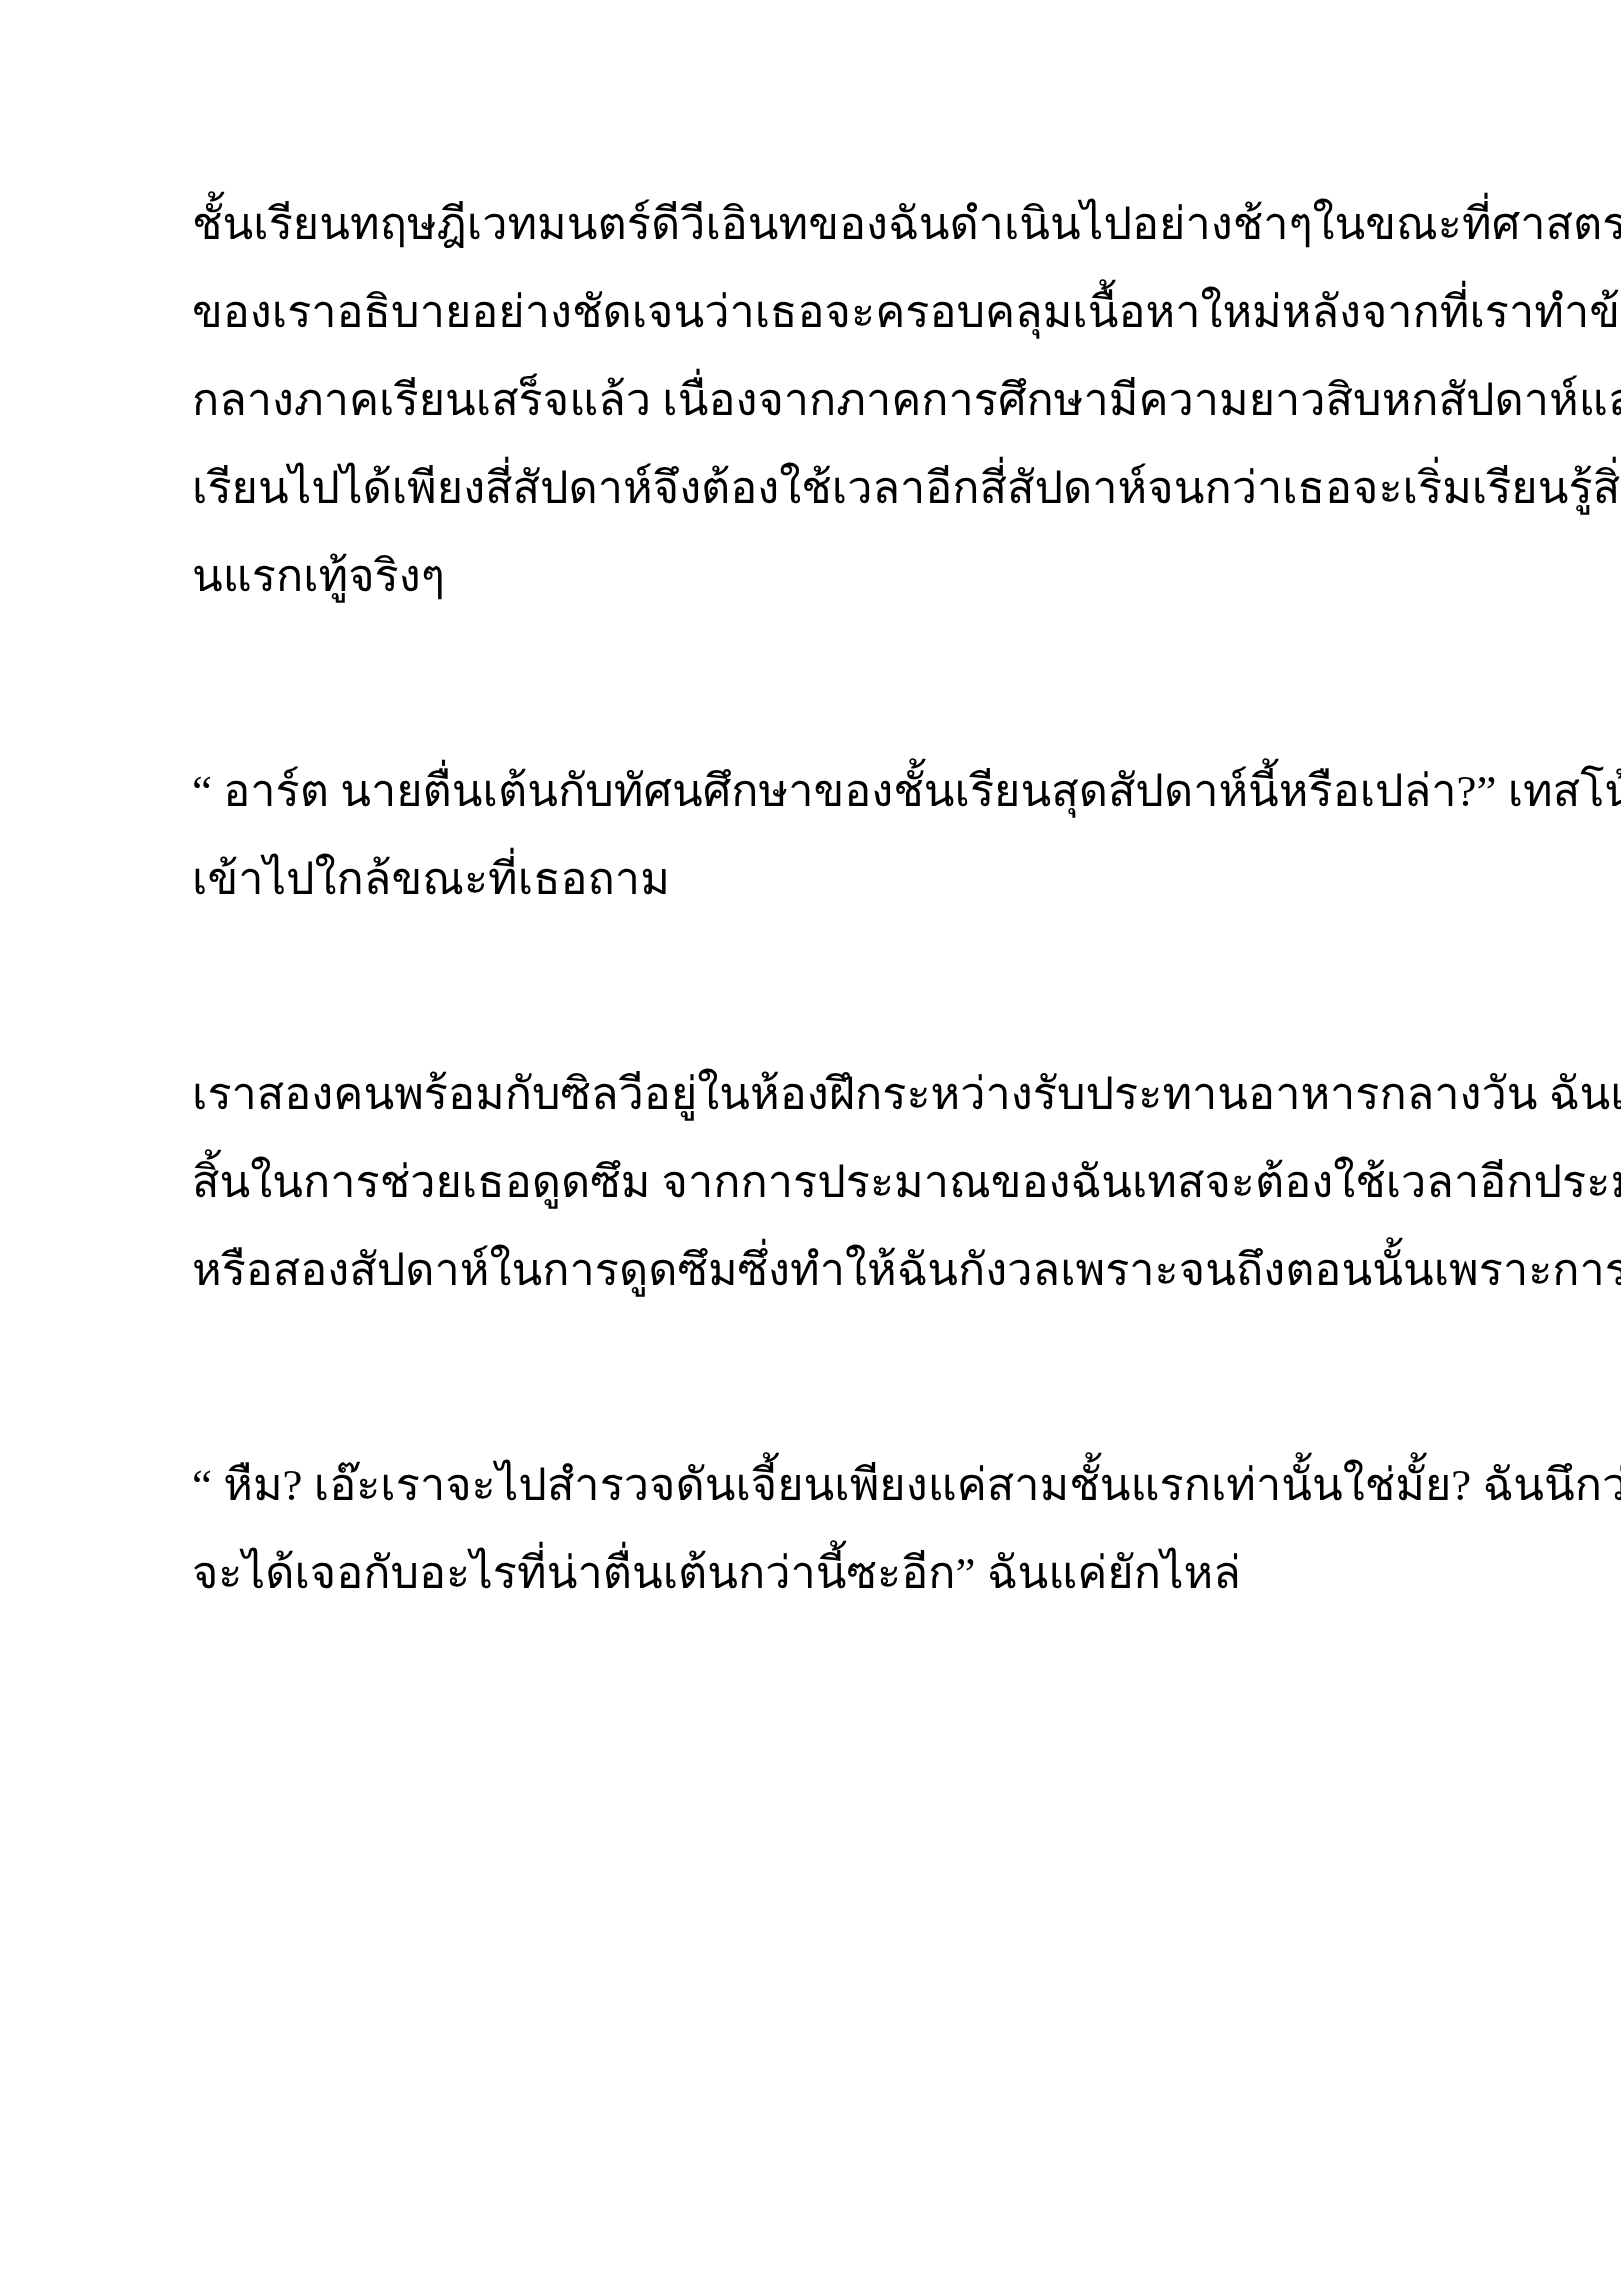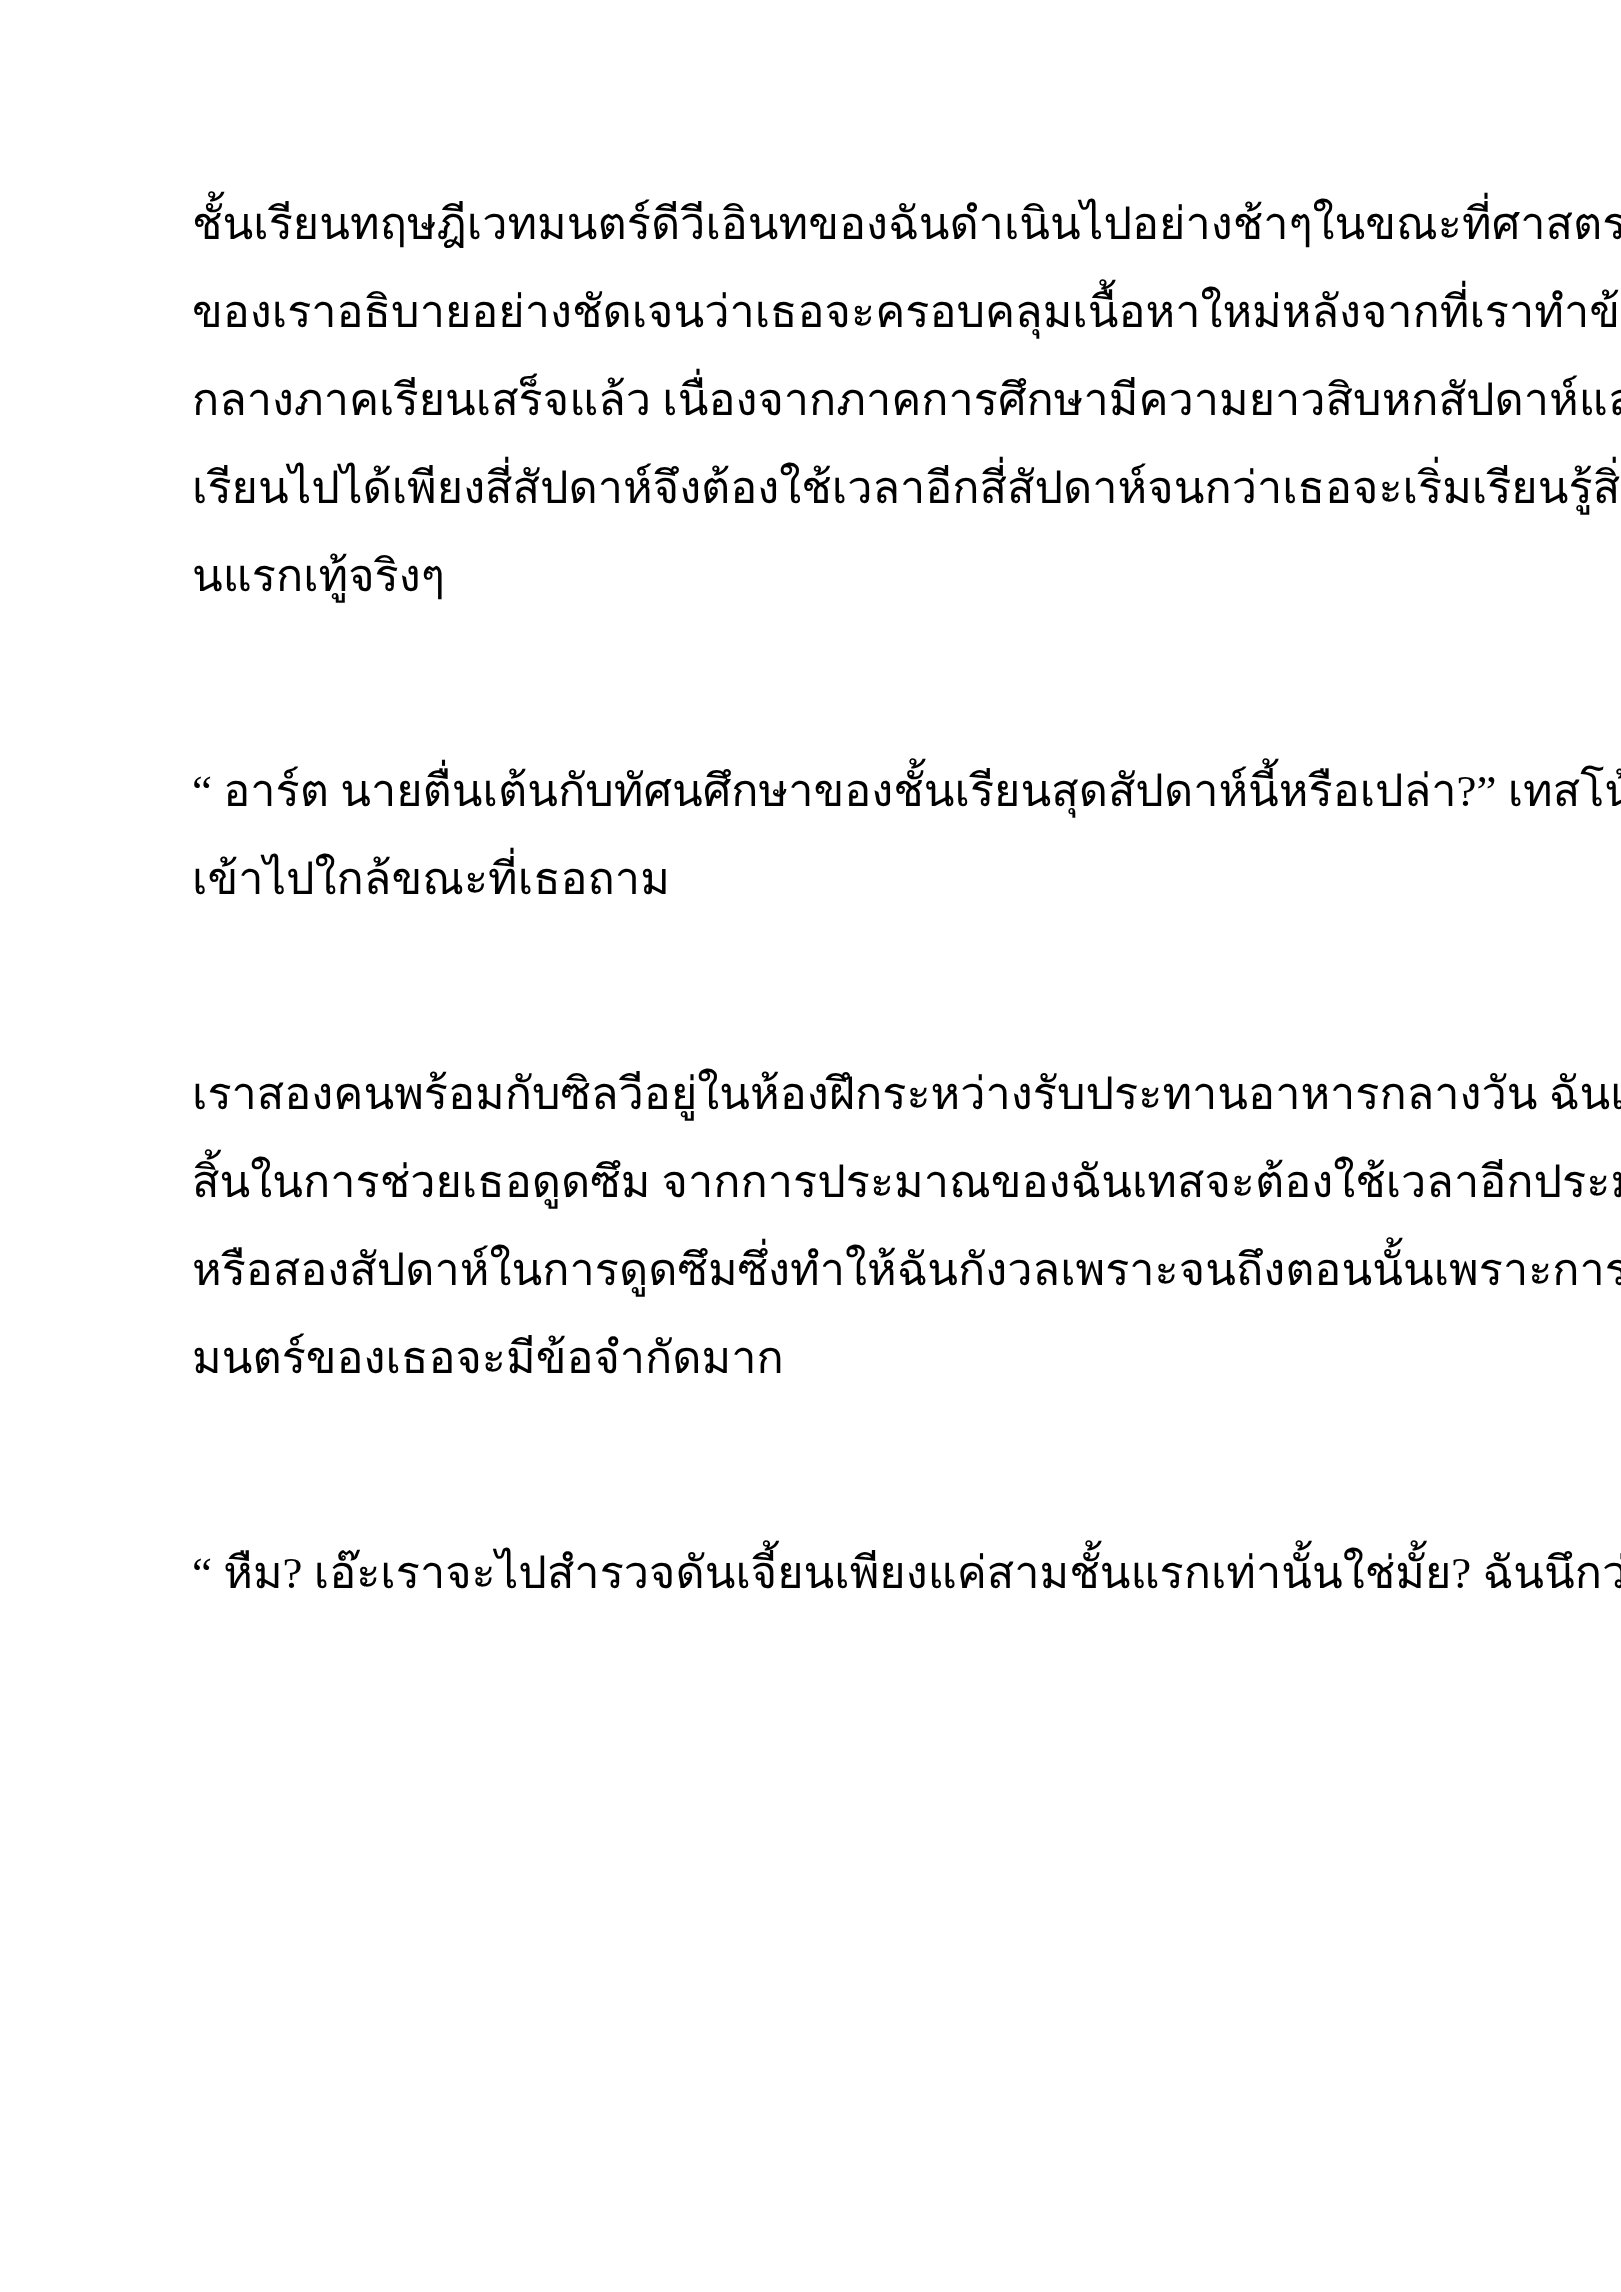--- a/index.html
+++ b/index.html
@@ -50,21 +50,21 @@
 
   <div class="para">
     <span class="line">“ อาร์ต นายตื่นเต้นกับทัศนศึกษาของชั้นเรียนสุดสัปดาห์นี้หรือเปล่า?” เทสโน้มตัว</span>
     <span class="line">เข้าไปใกล้ขณะที่เธอถาม</span>
   </div>
 
   <div class="para">
     <span class="line">เราสองคนพร้อมกับซิลวีอยู่ในห้องฝึกระหว่างรับประทานอาหารกลางวัน ฉันเพิ่งเสร็จ</span>
     <span class="line">สิ้นในการช่วยเธอดูดซึม จากการประมาณของฉันเทสจะต้องใช้เวลาอีกประมาณหนึ่ง</span>
     <span class="line">หรือสองสัปดาห์ในการดูดซึมซึ่งทำให้ฉันกังวลเพราะจนถึงตอนนั้นเพราะการใช้เวท</span>
-    <span class="line">มนตร์ของเธอจะมีข้อจำกัดมาก</span>
   </div>
 
   <div class="para">
     <span class="line">“ หืม? เอ๊ะเราจะไปสำรวจดันเจี้ยนเพียงแค่สามชั้นแรกเท่านั้นใช่มั้ย? ฉันนึกว่าเรา</span>
+    <span class="line">จะได้เจอกับอะไรที่น่าตื่นเต้นกว่านี้ซะอีก” ฉันแค่ยักไหล่</span>
   </div>
 
 </div>
 
 
 </body></html>

